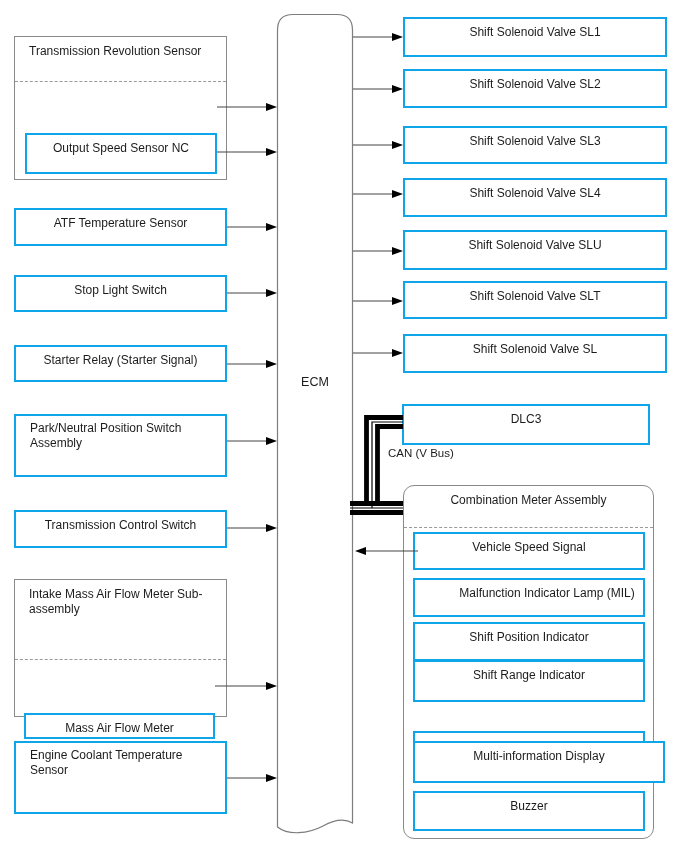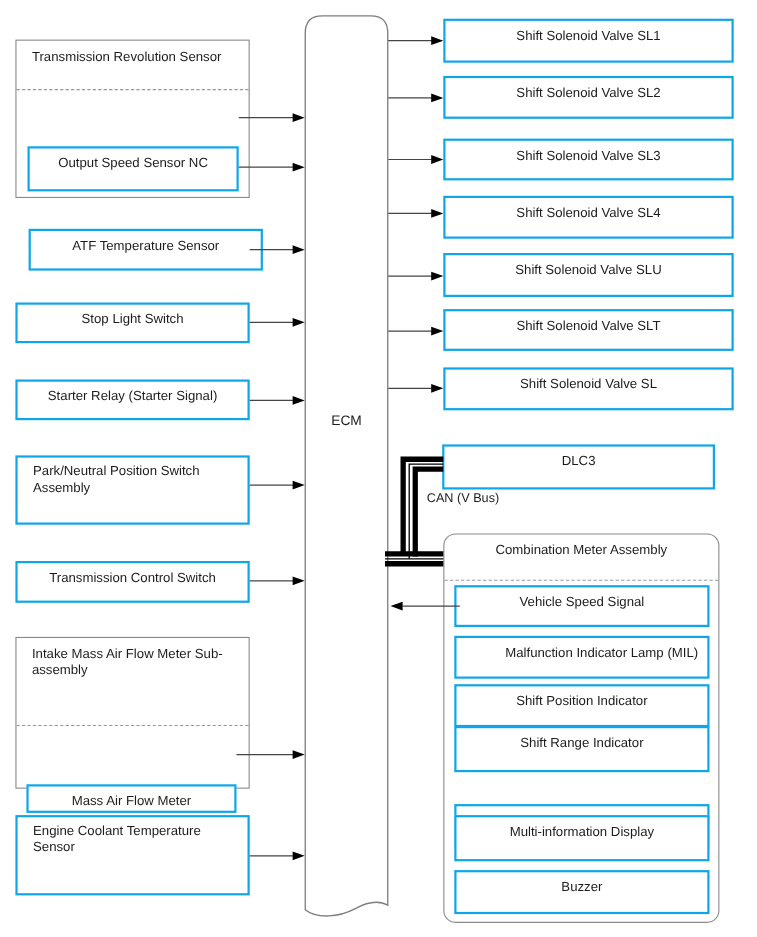--- a/index.html
+++ b/index.html
@@ -68,21 +68,21 @@
 <div id="canvas">
 
   <div class="group left" style="left:14px;top:36px;width:213px;height:144px;">
     <span>Transmission Revolution Sensor</span>
   </div>
   <div class="dashed" style="left:15px;top:81px;width:211px;"></div>
   <div class="box" style="left:25px;top:133px;width:192px;height:41px;">
     <span>Output Speed Sensor NC</span>
   </div>
 
-  <div class="box" style="left:14px;top:208px;width:213px;height:38px;margin-left:12px;">
+  <div class="box" style="left:14px;top:208px;width:213px;height:38px;">
     <span>ATF Temperature Sensor</span>
   </div>
 
   <div class="box" style="left:14px;top:275px;width:213px;height:37px;">
     <span>Stop Light Switch</span>
   </div>
 
   <div class="box" style="left:14px;top:345px;width:213px;height:37px;">
     <span>Starter Relay (Starter Signal)</span>
   </div>
@@ -149,21 +149,21 @@
   </div>
   <div class="box" style="left:413px;top:622px;width:232px;height:39px;">
     <span>Shift Position Indicator</span>
   </div>
   <div class="box" style="left:413px;top:660px;width:232px;height:42px;">
     <span>Shift Range Indicator</span>
   </div>
   <div class="box" style="left:413px;top:731px;width:232px;height:41px;">
     <span>SNOW Mode Indicator</span>
   </div>
-  <div class="box" style="left:413px;top:741px;width:232px;height:42px;">
+  <div class="box" style="left:413px;top:741px;width:252px;height:42px;">
     <span>Multi-information Display</span>
   </div>
   <div class="box" style="left:413px;top:791px;width:232px;height:40px;">
     <span>Buzzer</span>
   </div>
 
   <svg id="wire-overlay" width="688" height="852" viewBox="0 0 688 852">
 
     <path d="M 277.5,827 L 277.5,30 Q 277.5,14.5 293,14.5 L 337,14.5 Q 352.5,14.5 352.5,30 L 352.5,823
              C 344,818 334,820 323,826 C 308,834 288,835.5 277.5,827 Z" fill="#ffffff" stroke="#7d7d7d" stroke-width="1.2"></path>

